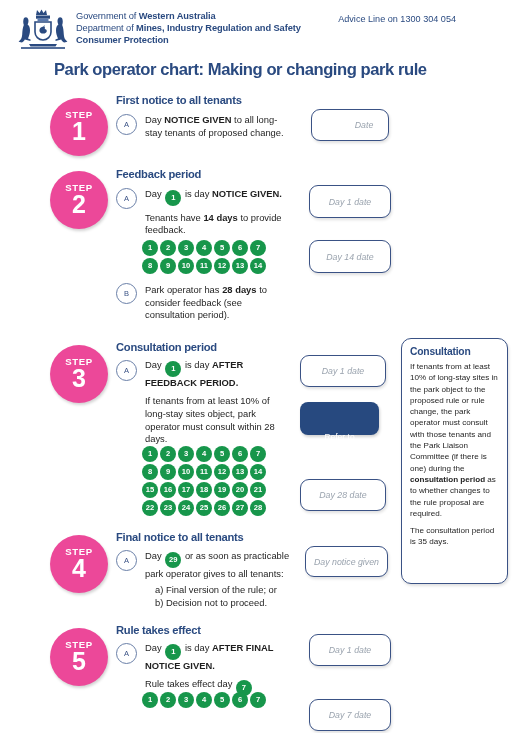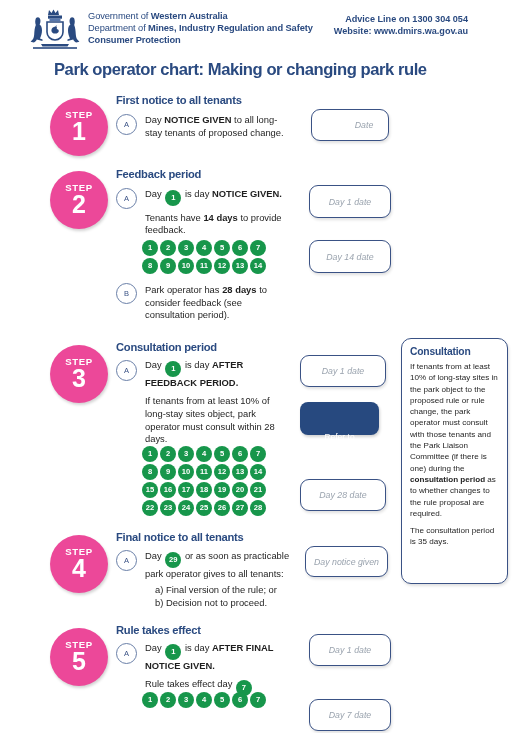--- a/index.html
+++ b/index.html
@@ -9,28 +9,28 @@
     height: 733px;
     background: #ffffff;
     font-family: "Liberation Sans", sans-serif;
     color: #1f1f1f;
     position: relative;
     overflow: hidden;
   }
   .page { position: relative; width:519px; height:733px; }
 
   
-  .header { position:absolute; left:12px; top:0; width:468px; height:52px; }
+  .header { position:absolute; left:0; top:0; width:468px; height:52px; }
   .crest { position:absolute; left:15px; top:6px; width:56px; height:45px; }
   .gov-block { position:absolute; left:76px; top:11px; }
   .gov-line { font-size:9.3px; color:#2a4a80; line-height:11.6px; letter-spacing:-0.1px; white-space:nowrap; }
   .gov-line b { font-weight:bold; }
   .gov-line.cp { font-weight:bold; margin-top:1px; }
   .contact-block { position:absolute; right:12px; top:13px; text-align:right; }
-  .contact-line { font-size:9.1px; font-weight:bold; color:#2a4a80; line-height:12px; white-space:nowrap; }
+  .contact-line { font-size:9.1px; font-weight:normal; color:#2a4a80; line-height:12px; white-space:nowrap; }
 
   
   .chart-title {
     position:absolute; left:54px; top:60px;
     font-size:16.6px; font-weight:bold; color:#2a4a80;
     letter-spacing:-0.45px; white-space:nowrap;
   }
 
   
   .step { position:absolute; left:0; width:519px; }
@@ -141,21 +141,20 @@
     </div>
 
     <div class="gov-block">
       <div class="gov-line"><span>Government of </span><b>Western Australia</b></div>
       <div class="gov-line"><span>Department of </span><b>Mines, Industry Regulation and Safety</b></div>
       <div class="gov-line cp">Consumer Protection</div>
     </div>
 
     <div class="contact-block">
       <div class="contact-line">Advice Line on 1300 304 054</div>
-      <div class="contact-line">Website: www.dmirs.wa.gov.au</div>
     </div>
   </div>
 
   <div class="chart-title">Park operator chart: Making or changing park rule</div>
 
   <div class="step">
     <div class="step-circle" style="top:98px;">
       <span class="step-word">STEP</span>
       <span class="step-num">1</span>
     </div>

